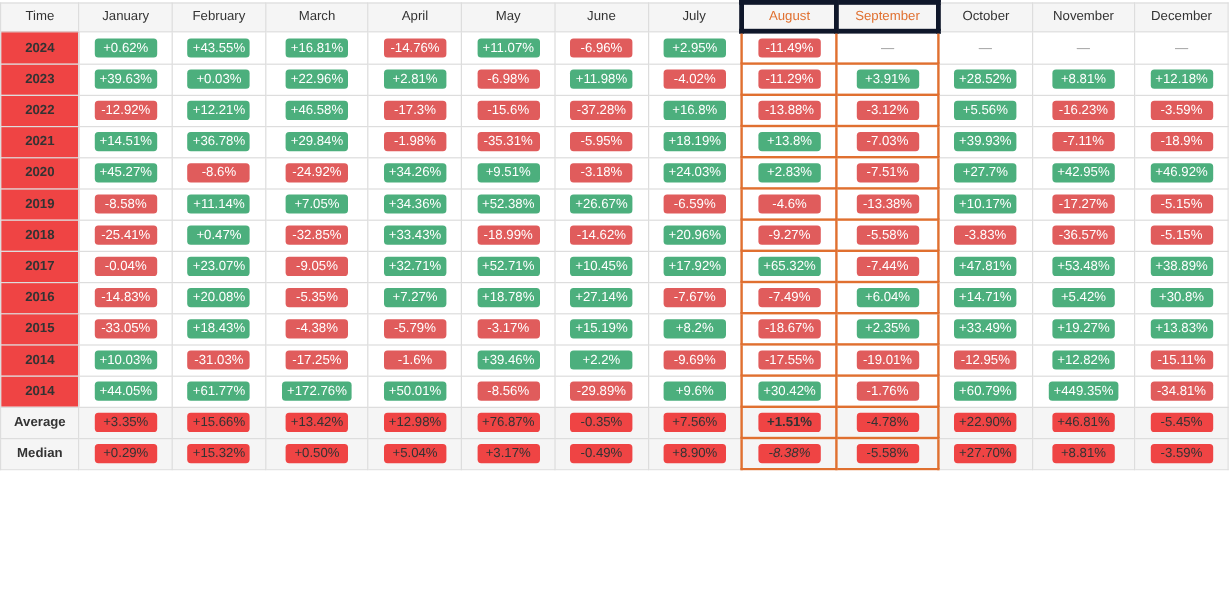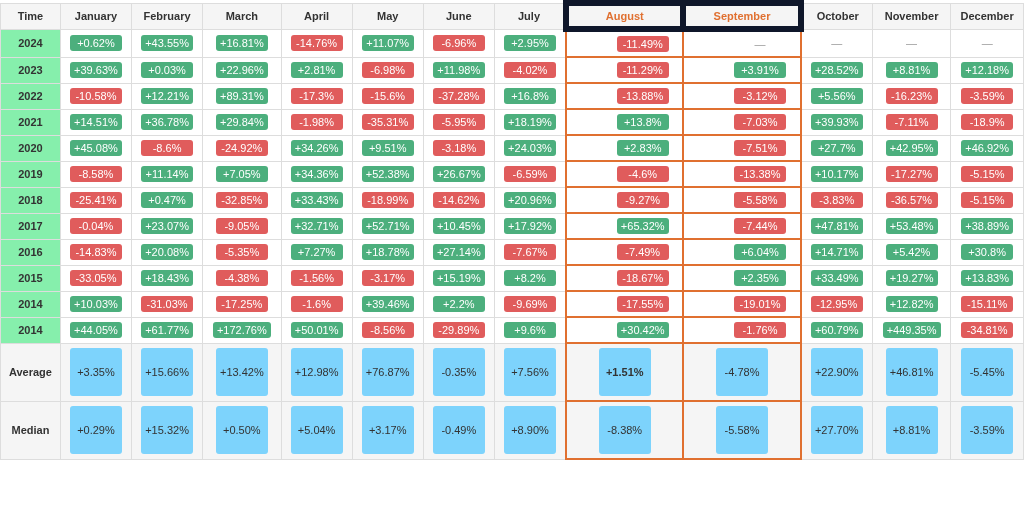--- a/index.html
+++ b/index.html
@@ -1,28 +1,28 @@
 <!DOCTYPE html>
 <html><head>
   <meta charset="utf-8">
   <style>
     * { box-sizing: border-box; margin: 0; padding: 0; }
     body { font-family: Arial, sans-serif; font-size: 12px; background: #fff; }
     table { border-collapse: collapse; width: 100%; }
     th, td { border: 1px solid #ddd; text-align: center; padding: 4px 2px; white-space: nowrap; }
-    th { background: #f5f5f5; font-weight: bold; font-size: 11px; color: #333; }
+    th { background: #f5f5f5; font-weight: normal; font-size: 11px; color: #333; }
     td { font-size: 11px; }
     .cell-green { background: #4caf7d; color: #fff; border-radius: 3px; padding: 2px 4px; display: inline-block; min-width: 52px; }
     .cell-red { background: #e05c5c; color: #fff; border-radius: 3px; padding: 2px 4px; display: inline-block; min-width: 52px; }
     .cell-empty { color: #999; }
-    td.time-col { font-weight: bold; color: #333; background: #86efac; }
-    .highlighted-header { border: 6px solid #0f172a; color: #e07030; }
-    .highlighted-cell { border: 2px solid #e07030 !important; padding-left: 38px; }
+    td.time-col { font-weight: bold; color: #333; background: #ef4444; }
+    .highlighted-header { border: 4px solid #0f172a; color: #e07030; }
+    .highlighted-cell { border: 2px solid #e07030 !important; }
     tr.avg-row td, tr.med-row td { background: #f5f5f5; }
-    tr.avg-row td span, tr.med-row td span { background: #7dd3fc; color: #333; border-radius: 3px; padding: 18px 4px; display: inline-block; min-width: 52px; }
+    tr.avg-row td span, tr.med-row td span { background: #ef4444; color: #333; border-radius: 3px; padding: 2px 4px; display: inline-block; min-width: 52px; }
   </style>
 </head>
 <body>
 
 <table id="main-table">
   <thead>
     <tr id="header-row">
         <th>Time</th>
         <th>January</th>
         <th>February</th>
@@ -64,23 +64,23 @@
         <td><span class="cell-green">+11.98%</span></td>
         <td><span class="cell-red">-4.02%</span></td>
         <td class="highlighted-cell"><span class="cell-red">-11.29%</span></td>
         <td class="highlighted-cell"><span class="cell-green">+3.91%</span></td>
         <td><span class="cell-green">+28.52%</span></td>
         <td><span class="cell-green">+8.81%</span></td>
         <td><span class="cell-green">+12.18%</span></td>
       </tr>
       <tr>
         <td class="time-col">2022</td>
-        <td><span class="cell-red">-10.58%</span></td>
+        <td><span class="cell-red">-12.92%</span></td>
         <td><span class="cell-green">+12.21%</span></td>
-        <td><span class="cell-green">+89.31%</span></td>
+        <td><span class="cell-green">+46.58%</span></td>
         <td><span class="cell-red">-17.3%</span></td>
         <td><span class="cell-red">-15.6%</span></td>
         <td><span class="cell-red">-37.28%</span></td>
         <td><span class="cell-green">+16.8%</span></td>
         <td class="highlighted-cell"><span class="cell-red">-13.88%</span></td>
         <td class="highlighted-cell"><span class="cell-red">-3.12%</span></td>
         <td><span class="cell-green">+5.56%</span></td>
         <td><span class="cell-red">-16.23%</span></td>
         <td><span class="cell-red">-3.59%</span></td>
       </tr>
@@ -94,21 +94,21 @@
         <td><span class="cell-red">-5.95%</span></td>
         <td><span class="cell-green">+18.19%</span></td>
         <td class="highlighted-cell"><span class="cell-green">+13.8%</span></td>
         <td class="highlighted-cell"><span class="cell-red">-7.03%</span></td>
         <td><span class="cell-green">+39.93%</span></td>
         <td><span class="cell-red">-7.11%</span></td>
         <td><span class="cell-red">-18.9%</span></td>
       </tr>
       <tr>
         <td class="time-col">2020</td>
-        <td><span class="cell-green">+45.08%</span></td>
+        <td><span class="cell-green">+45.27%</span></td>
         <td><span class="cell-red">-8.6%</span></td>
         <td><span class="cell-red">-24.92%</span></td>
         <td><span class="cell-green">+34.26%</span></td>
         <td><span class="cell-green">+9.51%</span></td>
         <td><span class="cell-red">-3.18%</span></td>
         <td><span class="cell-green">+24.03%</span></td>
         <td class="highlighted-cell"><span class="cell-green">+2.83%</span></td>
         <td class="highlighted-cell"><span class="cell-red">-7.51%</span></td>
         <td><span class="cell-green">+27.7%</span></td>
         <td><span class="cell-green">+42.95%</span></td>
@@ -172,21 +172,21 @@
         <td class="highlighted-cell"><span class="cell-green">+6.04%</span></td>
         <td><span class="cell-green">+14.71%</span></td>
         <td><span class="cell-green">+5.42%</span></td>
         <td><span class="cell-green">+30.8%</span></td>
       </tr>
       <tr>
         <td class="time-col">2015</td>
         <td><span class="cell-red">-33.05%</span></td>
         <td><span class="cell-green">+18.43%</span></td>
         <td><span class="cell-red">-4.38%</span></td>
-        <td><span class="cell-red">-1.56%</span></td>
+        <td><span class="cell-red">-5.79%</span></td>
         <td><span class="cell-red">-3.17%</span></td>
         <td><span class="cell-green">+15.19%</span></td>
         <td><span class="cell-green">+8.2%</span></td>
         <td class="highlighted-cell"><span class="cell-red">-18.67%</span></td>
         <td class="highlighted-cell"><span class="cell-green">+2.35%</span></td>
         <td><span class="cell-green">+33.49%</span></td>
         <td><span class="cell-green">+19.27%</span></td>
         <td><span class="cell-green">+13.83%</span></td>
       </tr>
       <tr>
@@ -238,20 +238,20 @@
       </tr>
       <tr class="med-row">
         <td class="time-col">Median</td>
         <td><span>+0.29%</span></td>
         <td><span>+15.32%</span></td>
         <td><span>+0.50%</span></td>
         <td><span>+5.04%</span></td>
         <td><span>+3.17%</span></td>
         <td><span>-0.49%</span></td>
         <td><span>+8.90%</span></td>
-        <td style="border: 2px solid rgb(224, 112, 48);"><span>-8.38%</span></td>
+        <td style="border: 2px solid rgb(224, 112, 48); font-style: italic;"><span>-8.38%</span></td>
         <td style="border: 2px solid rgb(224, 112, 48);"><span>-5.58%</span></td>
         <td><span>+27.70%</span></td>
         <td><span>+8.81%</span></td>
         <td><span>-3.59%</span></td>
       </tr>
     </tfoot>
 </table>
 
 </body></html>

